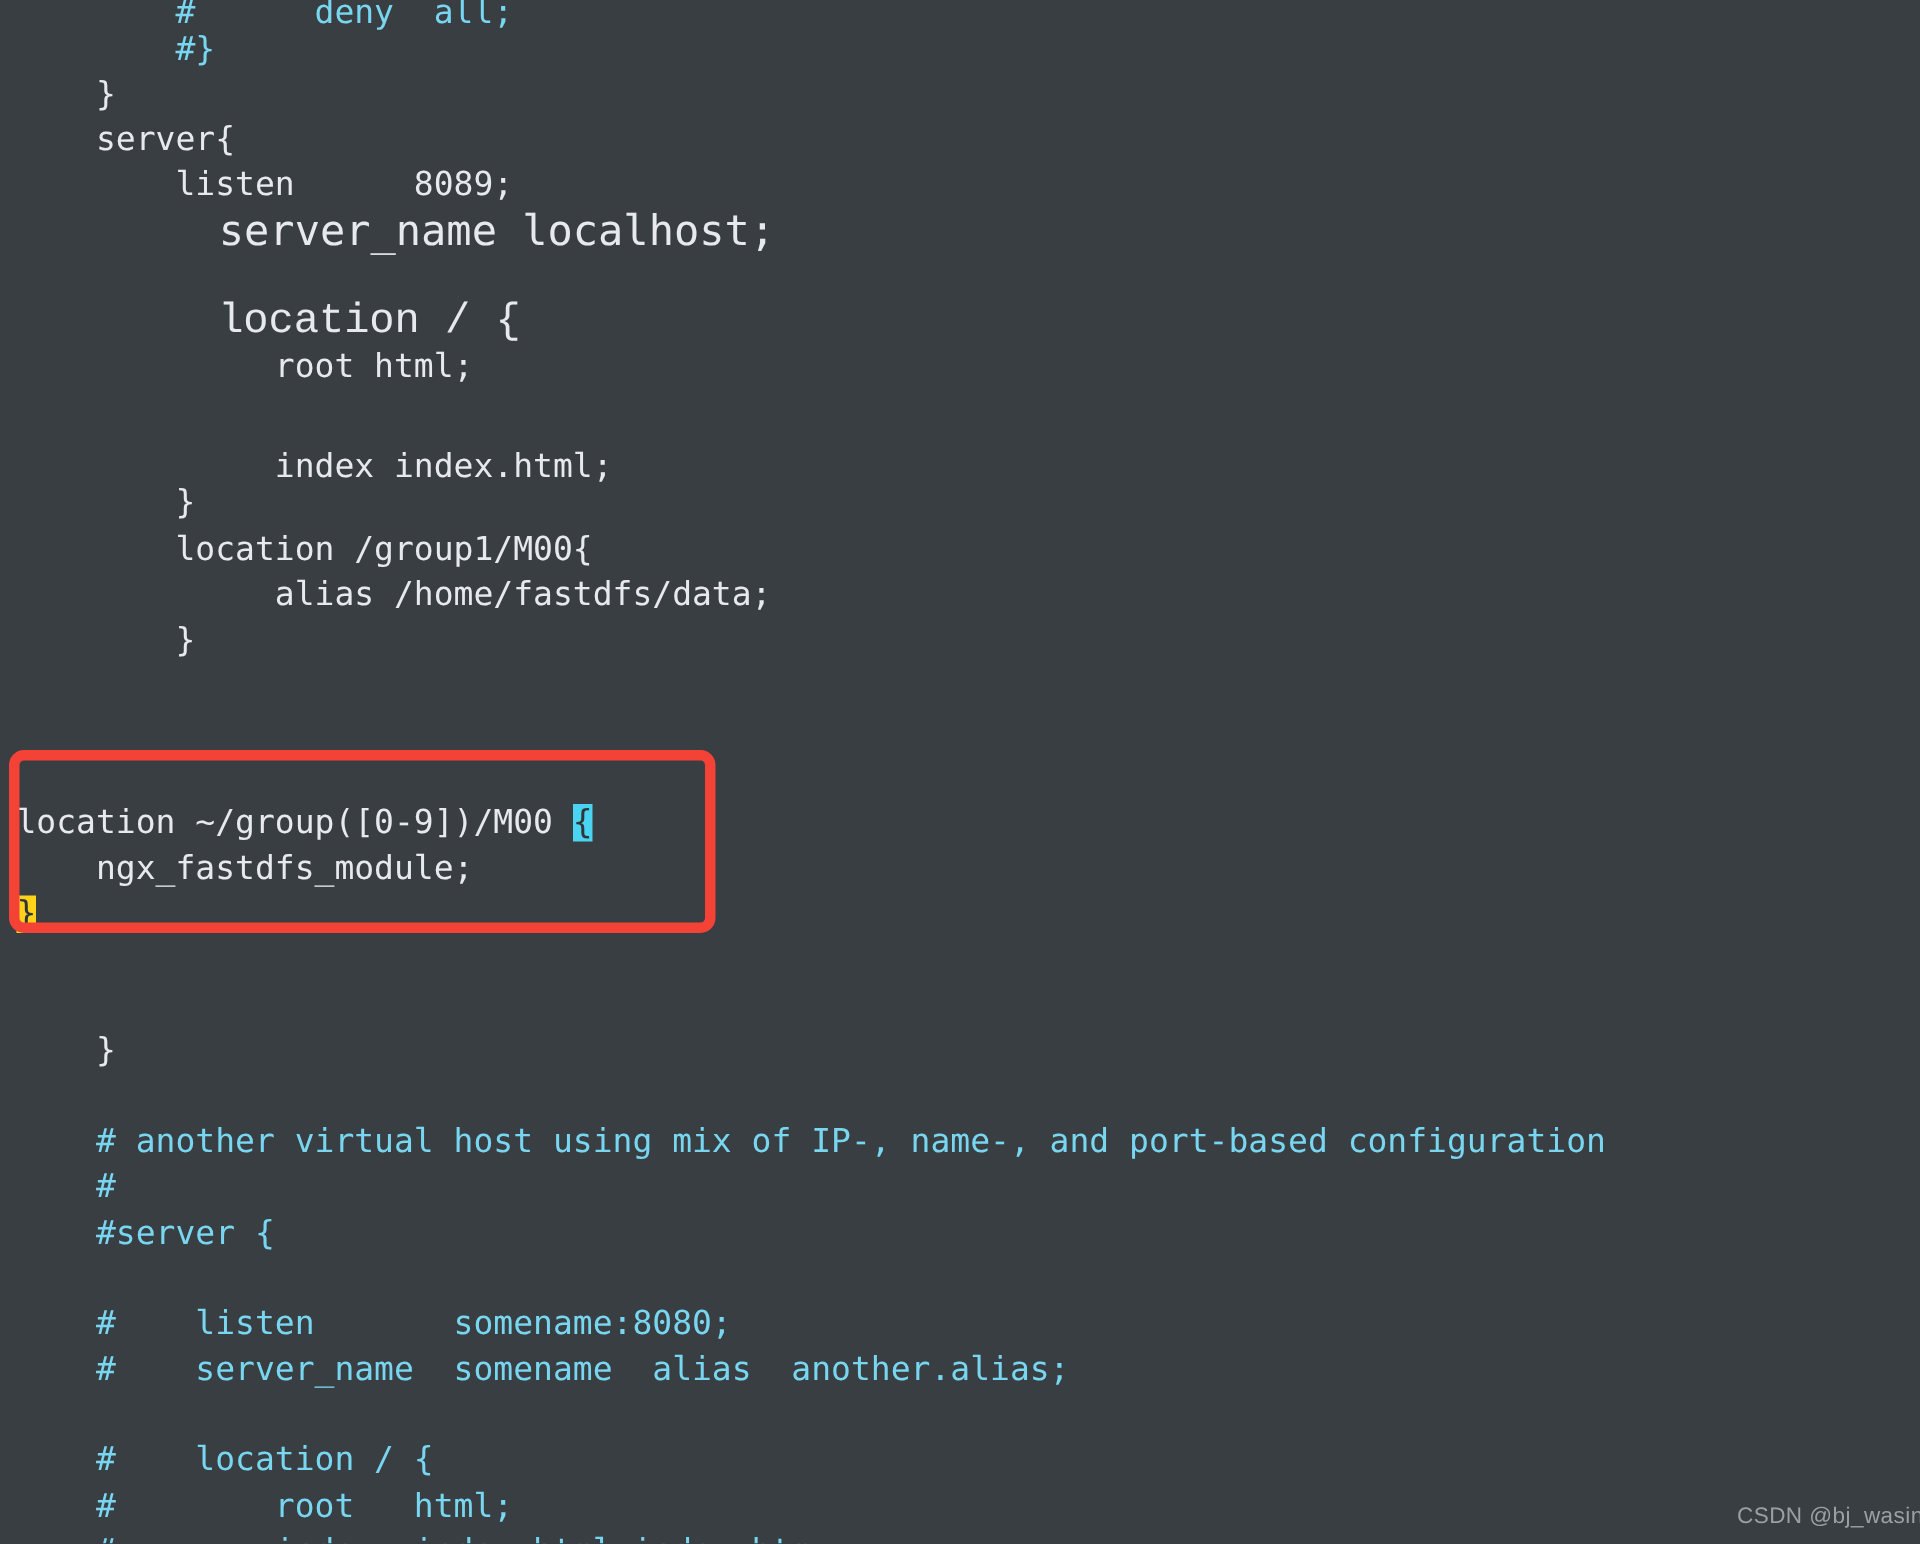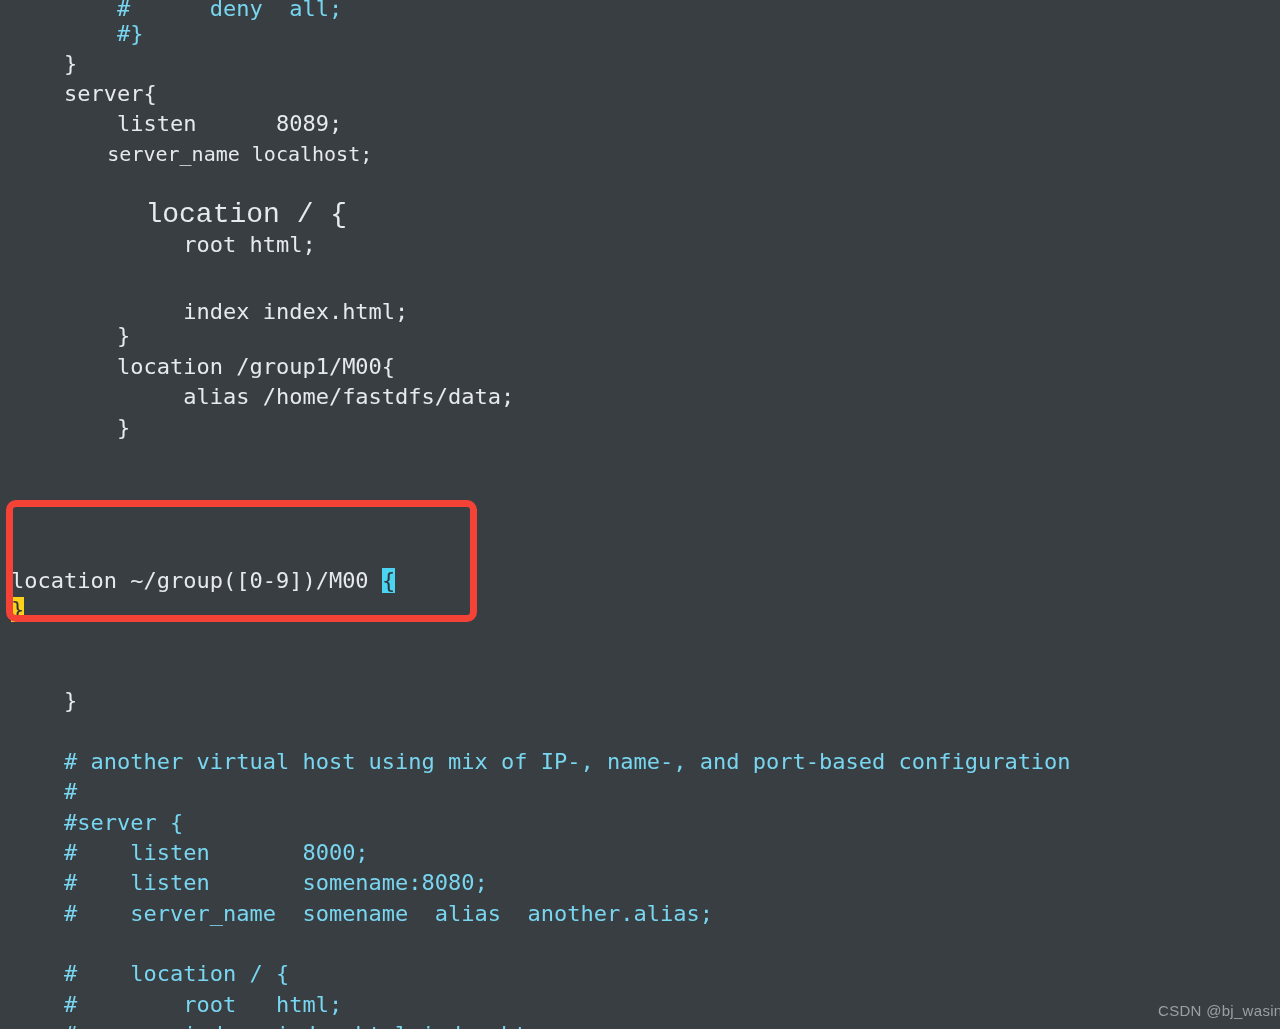--- a/index.html
+++ b/index.html
@@ -61,39 +61,39 @@
 <body>
 
 <div id="screen">
 
   <div class="code-layer" id="code-layer">
       <div class="code-line" style="top: -6px; left: 11px; font-size: 22px; line-height: 30px;"><span class="c-comment">        #      deny  all;</span></div>
       <div class="code-line" style="top: 19px; left: 11px; font-size: 22px; line-height: 30px;"><span class="c-comment">        #}</span></div>
       <div class="code-line" style="top: 49px; left: 11px; font-size: 22px; line-height: 30px;"><span class="c-default">    }</span></div>
       <div class="code-line" style="top: 79px; left: 11px; font-size: 22px; line-height: 30px; text-align: center;"><span class="c-default">    server{</span></div>
       <div class="code-line" style="top: 109px; left: 11px; font-size: 22px; line-height: 30px;"><span class="c-default">        listen      8089;</span></div>
-      <div class="code-line" style="top: 139px; left: 11px; font-size: 20px; line-height: 30px;"><span class="c-default">        server_name localhost;</span></div>
+      <div class="code-line" style="top: 139px; left: 11px; font-size: 28px; line-height: 30px;"><span class="c-default">        server_name localhost;</span></div>
       <div class="code-line" style="top: 169px; left: 11px; font-size: 22px; line-height: 30px;"><span class="c-default"></span></div>
       <div class="code-line" style="top: 200px; left: 11px; font-size: 28px; line-height: 30px; font-family: Liberation Mono, monospace;"><span class="c-default">        location / {</span></div>
       <div class="code-line" style="top: 230px; left: 11px; font-size: 22px; line-height: 30px;"><span class="c-default">             root html;</span></div>
       <div class="code-line" style="top: 261px; left: 11px; font-size: 22px; line-height: 30px; margin-top: 36px;"><span class="c-default">             index index.html;</span></div>
       <div class="code-line" style="top: 291px; left: 11px; font-size: 22px; line-height: 30px;"><span class="c-default"></span></div>
       <div class="code-line" style="top: 321px; left: 11px; font-size: 22px; line-height: 30px;"><span class="c-default">        }</span></div>
       <div class="code-line" style="top: 352px; left: 11px; font-size: 22px; line-height: 30px;"><span class="c-default">        location /group1/M00{</span></div>
       <div class="code-line" style="top: 382px; left: 11px; font-size: 22px; line-height: 30px;"><span class="c-default">             alias /home/fastdfs/data;</span></div>
       <div class="code-line" style="top: 413px; left: 11px; font-size: 22px; line-height: 30px;"><span class="c-default">        }</span></div>
       <div class="code-line" style="top: 443px; left: 11px; font-size: 22px; line-height: 30px;"><span class="c-default"></span></div>
       <div class="code-line" style="top: 473px; left: 11px; font-size: 22px; line-height: 30px;"><span class="c-default"></span></div>
-      <div class="code-line" style="top: 566px; left: 11px; font-size: 22px; line-height: 30px;"><span class="c-default">location ~/group([0-9])/M00 </span><span class="tok-brace-cyan">{</span></div>
+      <div class="code-line" style="top: 534px; left: 11px; font-size: 22px; line-height: 30px;"><span class="c-default">location ~/group([0-9])/M00 </span><span class="tok-brace-cyan">{</span></div>
+      <div class="code-line" style="top: 565px; left: 11px; font-size: 22px; line-height: 30px;"><span class="c-default">    ngx_fastdfs_module;</span></div>
       <div class="code-line" style="top: 595px; left: 11px; font-size: 22px; line-height: 30px;"><span class="tok-brace-yellow">}</span></div>
       <div class="code-line" style="top: 686px; left: 11px; font-size: 22px; line-height: 30px;"><span class="c-default">    }</span></div>
       <div class="code-line" style="top: 747px; left: 11px; font-size: 22px; line-height: 30px;"><span class="c-comment">    # another virtual host using mix of IP-, name-, and port-based configuration</span></div>
       <div class="code-line" style="top: 777px; left: 11px; font-size: 22px; line-height: 30px;"><span class="c-comment">    #</span></div>
       <div class="code-line" style="top: 808px; left: 11px; font-size: 22px; line-height: 30px;"><span class="c-comment">    #server {</span></div>
-      <div class="code-line" style="top: 838px; left: 11px; font-size: 22px; line-height: 30px;"><span class="c-comment">    #    listen       8000;</span></div>
       <div class="code-line" style="top: 868px; left: 11px; font-size: 22px; line-height: 30px;"><span class="c-comment">    #    listen       somename:8080;</span></div>
       <div class="code-line" style="top: 899px; left: 11px; font-size: 22px; line-height: 30px;"><span class="c-comment">    #    server_name  somename  alias  another.alias;</span></div>
       <div class="code-line" style="top: 929px; left: 11px; font-size: 22px; line-height: 30px;"><span class="c-comment"></span></div>
       <div class="code-line" style="top: 959px; left: 11px; font-size: 22px; line-height: 30px;"><span class="c-comment">    #    location / {</span></div>
       <div class="code-line" style="top: 990px; left: 11px; font-size: 22px; line-height: 30px;"><span class="c-comment">    #        root   html;</span></div>
       <div class="code-line" style="top: 1020px; left: 11px; font-size: 22px; line-height: 30px;"><span class="c-comment">    #        index  index.html index.htm;</span></div>
     </div>
 
   <div id="red-box" style="left: 6px; top: 500px; width: 471px; height: 122px; border-width: 7px; border-color: rgb(244, 67, 54); border-radius: 10px;"></div>
 

